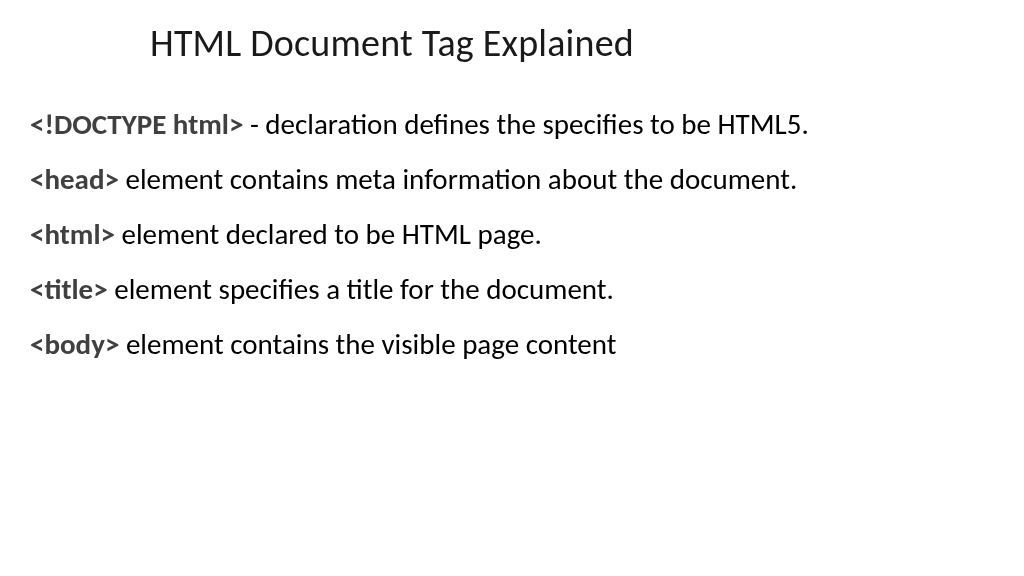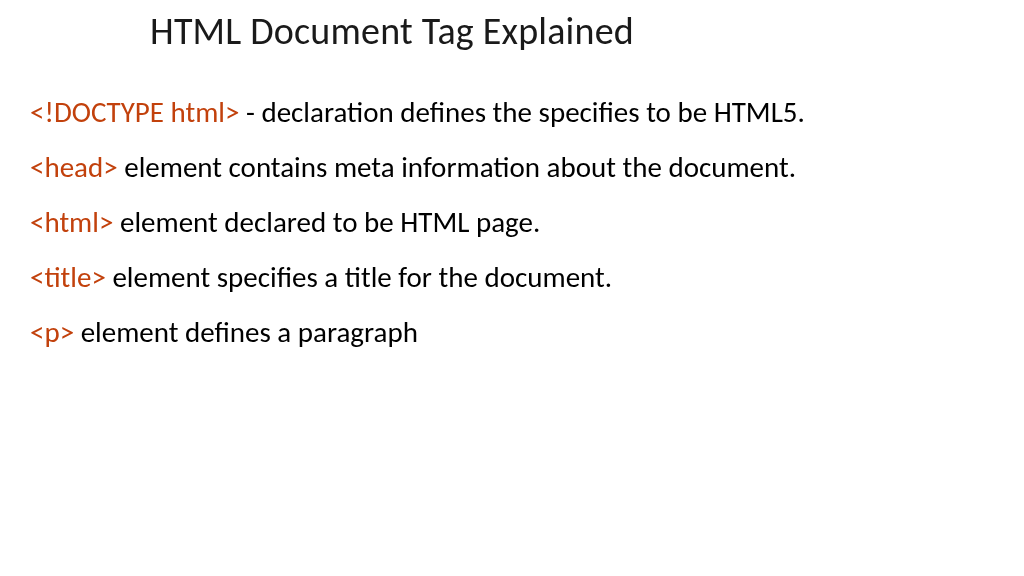--- a/index.html
+++ b/index.html
@@ -9,38 +9,38 @@
     height: 576px;
     background: #ffffff;
     font-family: Calibri, "Segoe UI", Arial, sans-serif;
     color: #000000;
     overflow: hidden;
   }
   .slide {
     width: 1024px;
     height: 576px;
     box-sizing: border-box;
-    padding: 8px 30px 20px 30px;
+    padding: 20px 30px 20px 30px;
   }
   .title {
     font-size: 38px;
     font-weight: 400;
     color: #1a1a1a;
     margin: 0 0 40px 120px;
     letter-spacing: 0.2px;
   }
   .line {
     font-size: 29px;
     line-height: 1.28;
     margin: 0 0 18px 0;
     color: #000000;
   }
   .tag {
-    color: #c2410c;
-    font-weight: 400;
+    color: #404040;
+    font-weight: 700;
   }
 </style>
 </head>
 <body>
 
 <div class="slide">
   <h1 class="title">HTML Document Tag Explained</h1>
 
   <p class="line">
     <span class="tag">&lt;!DOCTYPE html&gt;</span><span> - declaration defines the specifies to be HTML5.</span>
@@ -51,17 +51,17 @@
   </p>
 
   <p class="line">
     <span class="tag">&lt;html&gt;</span><span> element declared to be HTML page.</span>
   </p>
 
   <p class="line">
     <span class="tag">&lt;title&gt;</span><span> element specifies a title for the document.</span>
   </p>
 
+  <p class="line">
+    <span class="tag">&lt;body&gt;</span><span> element contains the visible page content</span>
+  </p>
 
-  <p class="line">
-    <span class="tag">&lt;p&gt;</span><span> element defines a paragraph</span>
-  </p>
 </div>
 
 </body></html>

